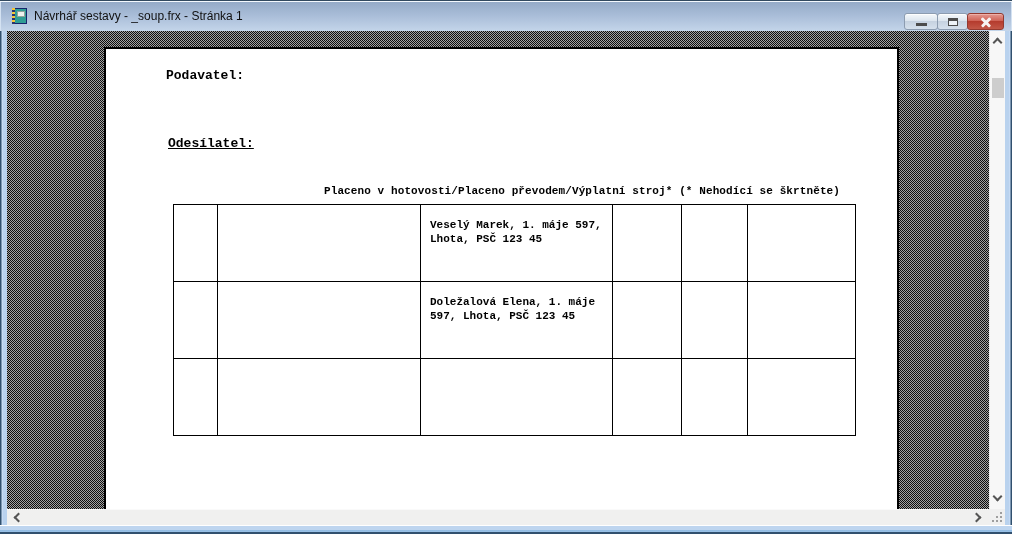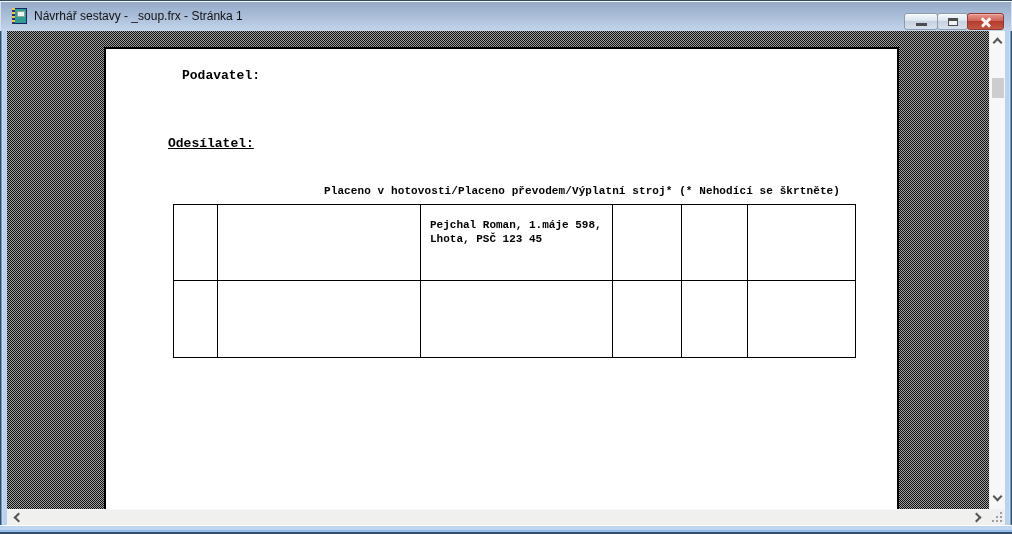--- a/index.html
+++ b/index.html
@@ -65,21 +65,21 @@
     background:repeating-conic-gradient(#a2a2a2 0% 25%, #0e0e0e 0% 50%);
     background-size:2px 2px;
   }
   .page {
     position:absolute; left:97px; top:16px; width:795px; height:1150px;
     background:#fff; border:2px solid #000;
     font-family:"Liberation Mono","DejaVu Sans Mono",monospace;
     font-weight:bold; color:#000;
   }
   .lbl { position:absolute; font-size:13px; line-height:15px; white-space:nowrap; }
-  .lbl-podavatel { left:76px; top:19px; }
+  .lbl-podavatel { left:60px; top:19px; }
   .lbl-odesilatel { left:62px; top:87px;text-decoration:underline; }
 
   .table-title { position:absolute; left:218px; top:136px; font-size:11px; white-space:nowrap; letter-spacing:0.1px; }
 
   table.rpt {
     position:absolute; left:67px; top:155px; width:682px;
     border-collapse:collapse; table-layout:fixed;
   }
   table.rpt th, table.rpt td {
     border:1px solid #000; font-size:11px; line-height:14px;
@@ -164,25 +164,34 @@
       <table class="rpt">
         <colgroup>
           <col style="width:44px">
             <col style="width:203px">
             <col style="width:192px">
           <col style="width:69px">
             <col style="width:66px">
             <col style="width:108px">
         </colgroup>
         <tbody>
-        <tr class="r2">
-          <td></td>
-          <td></td>
-          <td>Pejchal Roman, 1.máje 598,
+        <tr class="r0">
+          <td></td>
+          <td></td>
+          <td>Veselý Marek, 1. máje 597,
 Lhota, PSČ 123 45</td>
+          <td></td>
+          <td></td>
+          <td></td>
+        </tr>
+        <tr class="r1">
+          <td></td>
+          <td></td>
+          <td>Doležalová Elena, 1. máje
+597, Lhota, PSČ 123 45</td>
           <td></td>
           <td></td>
           <td></td>
         </tr>
         <tr class="r3">
           <td></td>
           <td></td>
           <td></td>
           <td></td>
           <td></td>

